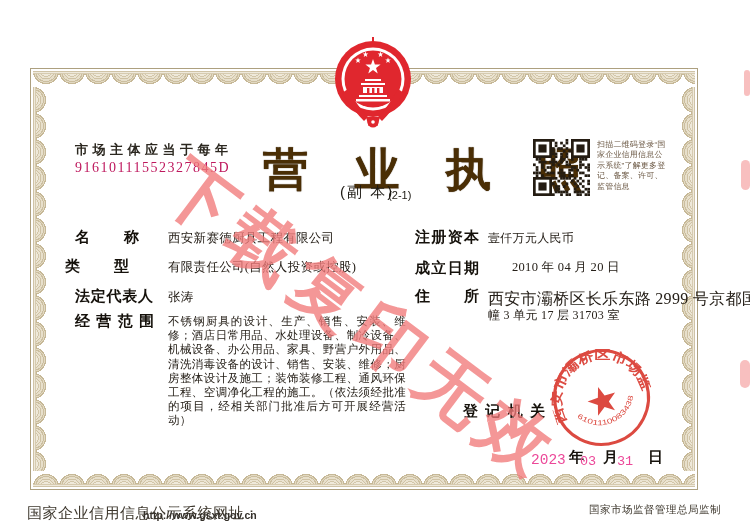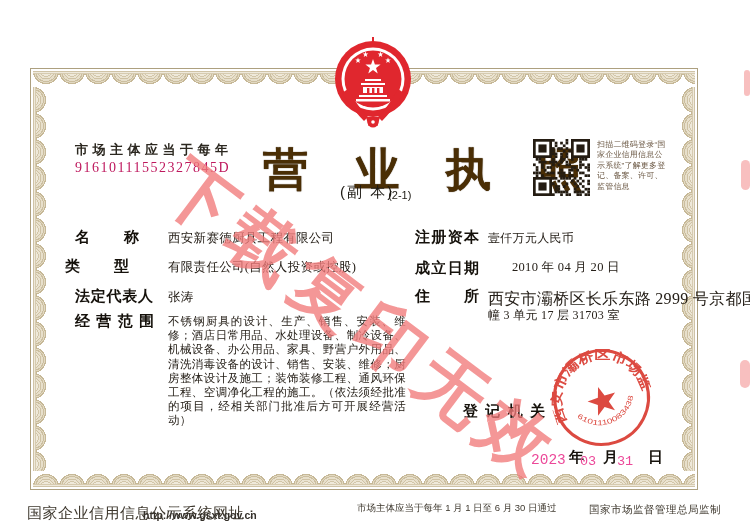--- a/index.html
+++ b/index.html
@@ -342,15 +342,14 @@
 <div class="du u-day">日</div>
 
 <div class="watermark">下载复印无效</div>
 <div class="smudge smudge-1"></div>
 <div class="smudge smudge-2"></div>
 <div class="smudge smudge-3"></div>
 
 <div class="foot site-label">国家企业信用信息公示系统网址：</div>
 <div class="foot site-url">http://www.gsxt.gov.cn</div>
 <div class="foot notice">
-  <div>市场主体应当于每年 1 月 1 日至 6 月 30 日通过</div>
 </div>
 <div class="foot producer">国家市场监督管理总局监制</div>
 
 </body></html>

